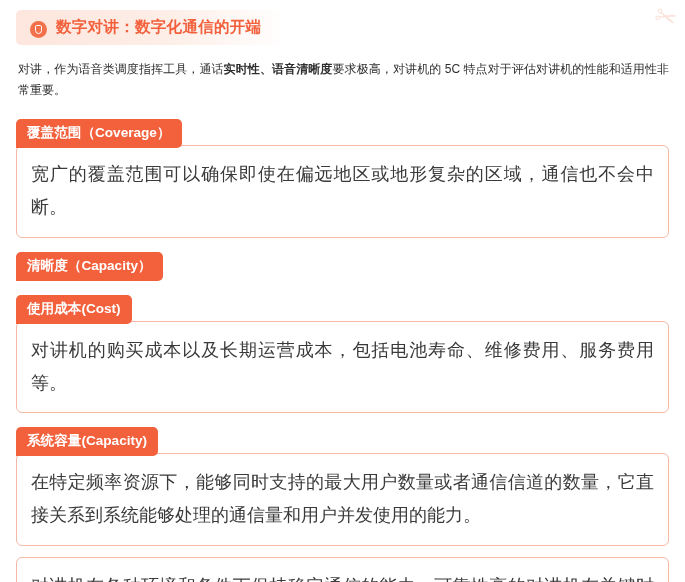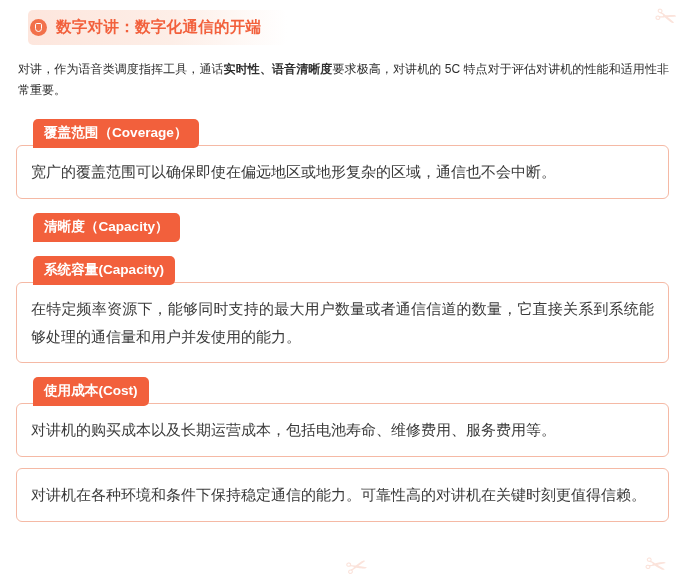--- a/index.html
+++ b/index.html
@@ -31,27 +31,26 @@
 
   .page {
     position: relative;
     padding: 10px 16px 0 16px;
     height: 100%;
   }
 
   
   .title-bar {
     display: inline-flex;
-    align-items: center;
+    align-items: flex-end;
     gap: 9px;
     background: linear-gradient(90deg, #fde6dd 0%, #fdeee7 55%, rgba(253,240,233,0) 100%);
     border-radius: 5px;
-    padding: 7px 26px 7px 2px;
+    padding: 7px 26px 7px 14px;
     margin-bottom: 14px;
-    margin-left: 12px;
   }
   .title-dot {
     width: 17px;
     height: 17px;
     border-radius: 50%;
     background: #f2714b;
     position: relative;
     flex: 0 0 auto;
   }
   .title-dot::after {
@@ -88,30 +87,30 @@
   .sec-tag {
     display: inline-block;
     background: #f2603c;
     color: #fff;
     font-size: 13.6px;
     font-weight: bold;
     border-radius: 5px 5px 5px 0;
     padding: 5px 11px 6px 11px;
     position: relative;
     z-index: 2;
-    margin-left: 17px;
+    margin-left: 0;
     text-align: right;
   }
   .sec-body {
     border: 1px solid #f5b9a5;
     border-radius: 6px;
     background: #fff;
     margin-top: -3px;
     padding: 12px 14px 12px 14px;
-    font-size: 15px;
+    font-size: 18px;
     line-height: 1.85;
     color: #3a3a3a;
     text-align: justify;
   }
 </style>
 </head>
 <body>
 
 <div class="deco deco-tr">✂</div>
 <div class="deco deco-bl">✂</div>
@@ -131,26 +130,26 @@
   <div class="section">
     <div class="sec-tag">覆盖范围（Coverage）</div>
     <div class="sec-body">宽广的覆盖范围可以确保即使在偏远地区或地形复杂的区域，通信也不会中断。</div>
   </div>
 
   <div class="section">
     <div class="sec-tag">清晰度（Capacity）</div>
   </div>
 
   <div class="section">
-    <div class="sec-tag">系统容量(Capacity)</div>
-    <div class="sec-body">在特定频率资源下，能够同时支持的最大用户数量或者通信信道的数量，它直接关系到系统能够处理的通信量和用户并发使用的能力。</div>
+    <div class="sec-tag">使用成本(Cost)</div>
+    <div class="sec-body">对讲机的购买成本以及长期运营成本，包括电池寿命、维修费用、服务费用等。</div>
   </div>
 
   <div class="section">
-    <div class="sec-tag">使用成本(Cost)</div>
-    <div class="sec-body">对讲机的购买成本以及长期运营成本，包括电池寿命、维修费用、服务费用等。</div>
+    <div class="sec-tag">系统容量(Capacity)</div>
+    <div class="sec-body">在特定频率资源下，能够同时支持的最大用户数量或者通信信道的数量，它直接关系到系统能够处理的通信量和用户并发使用的能力。</div>
   </div>
 
   <div class="section">
     <div class="sec-body">对讲机在各种环境和条件下保持稳定通信的能力。可靠性高的对讲机在关键时刻更值得信赖。</div>
   </div>
 
 </div>
 
 </body></html>

